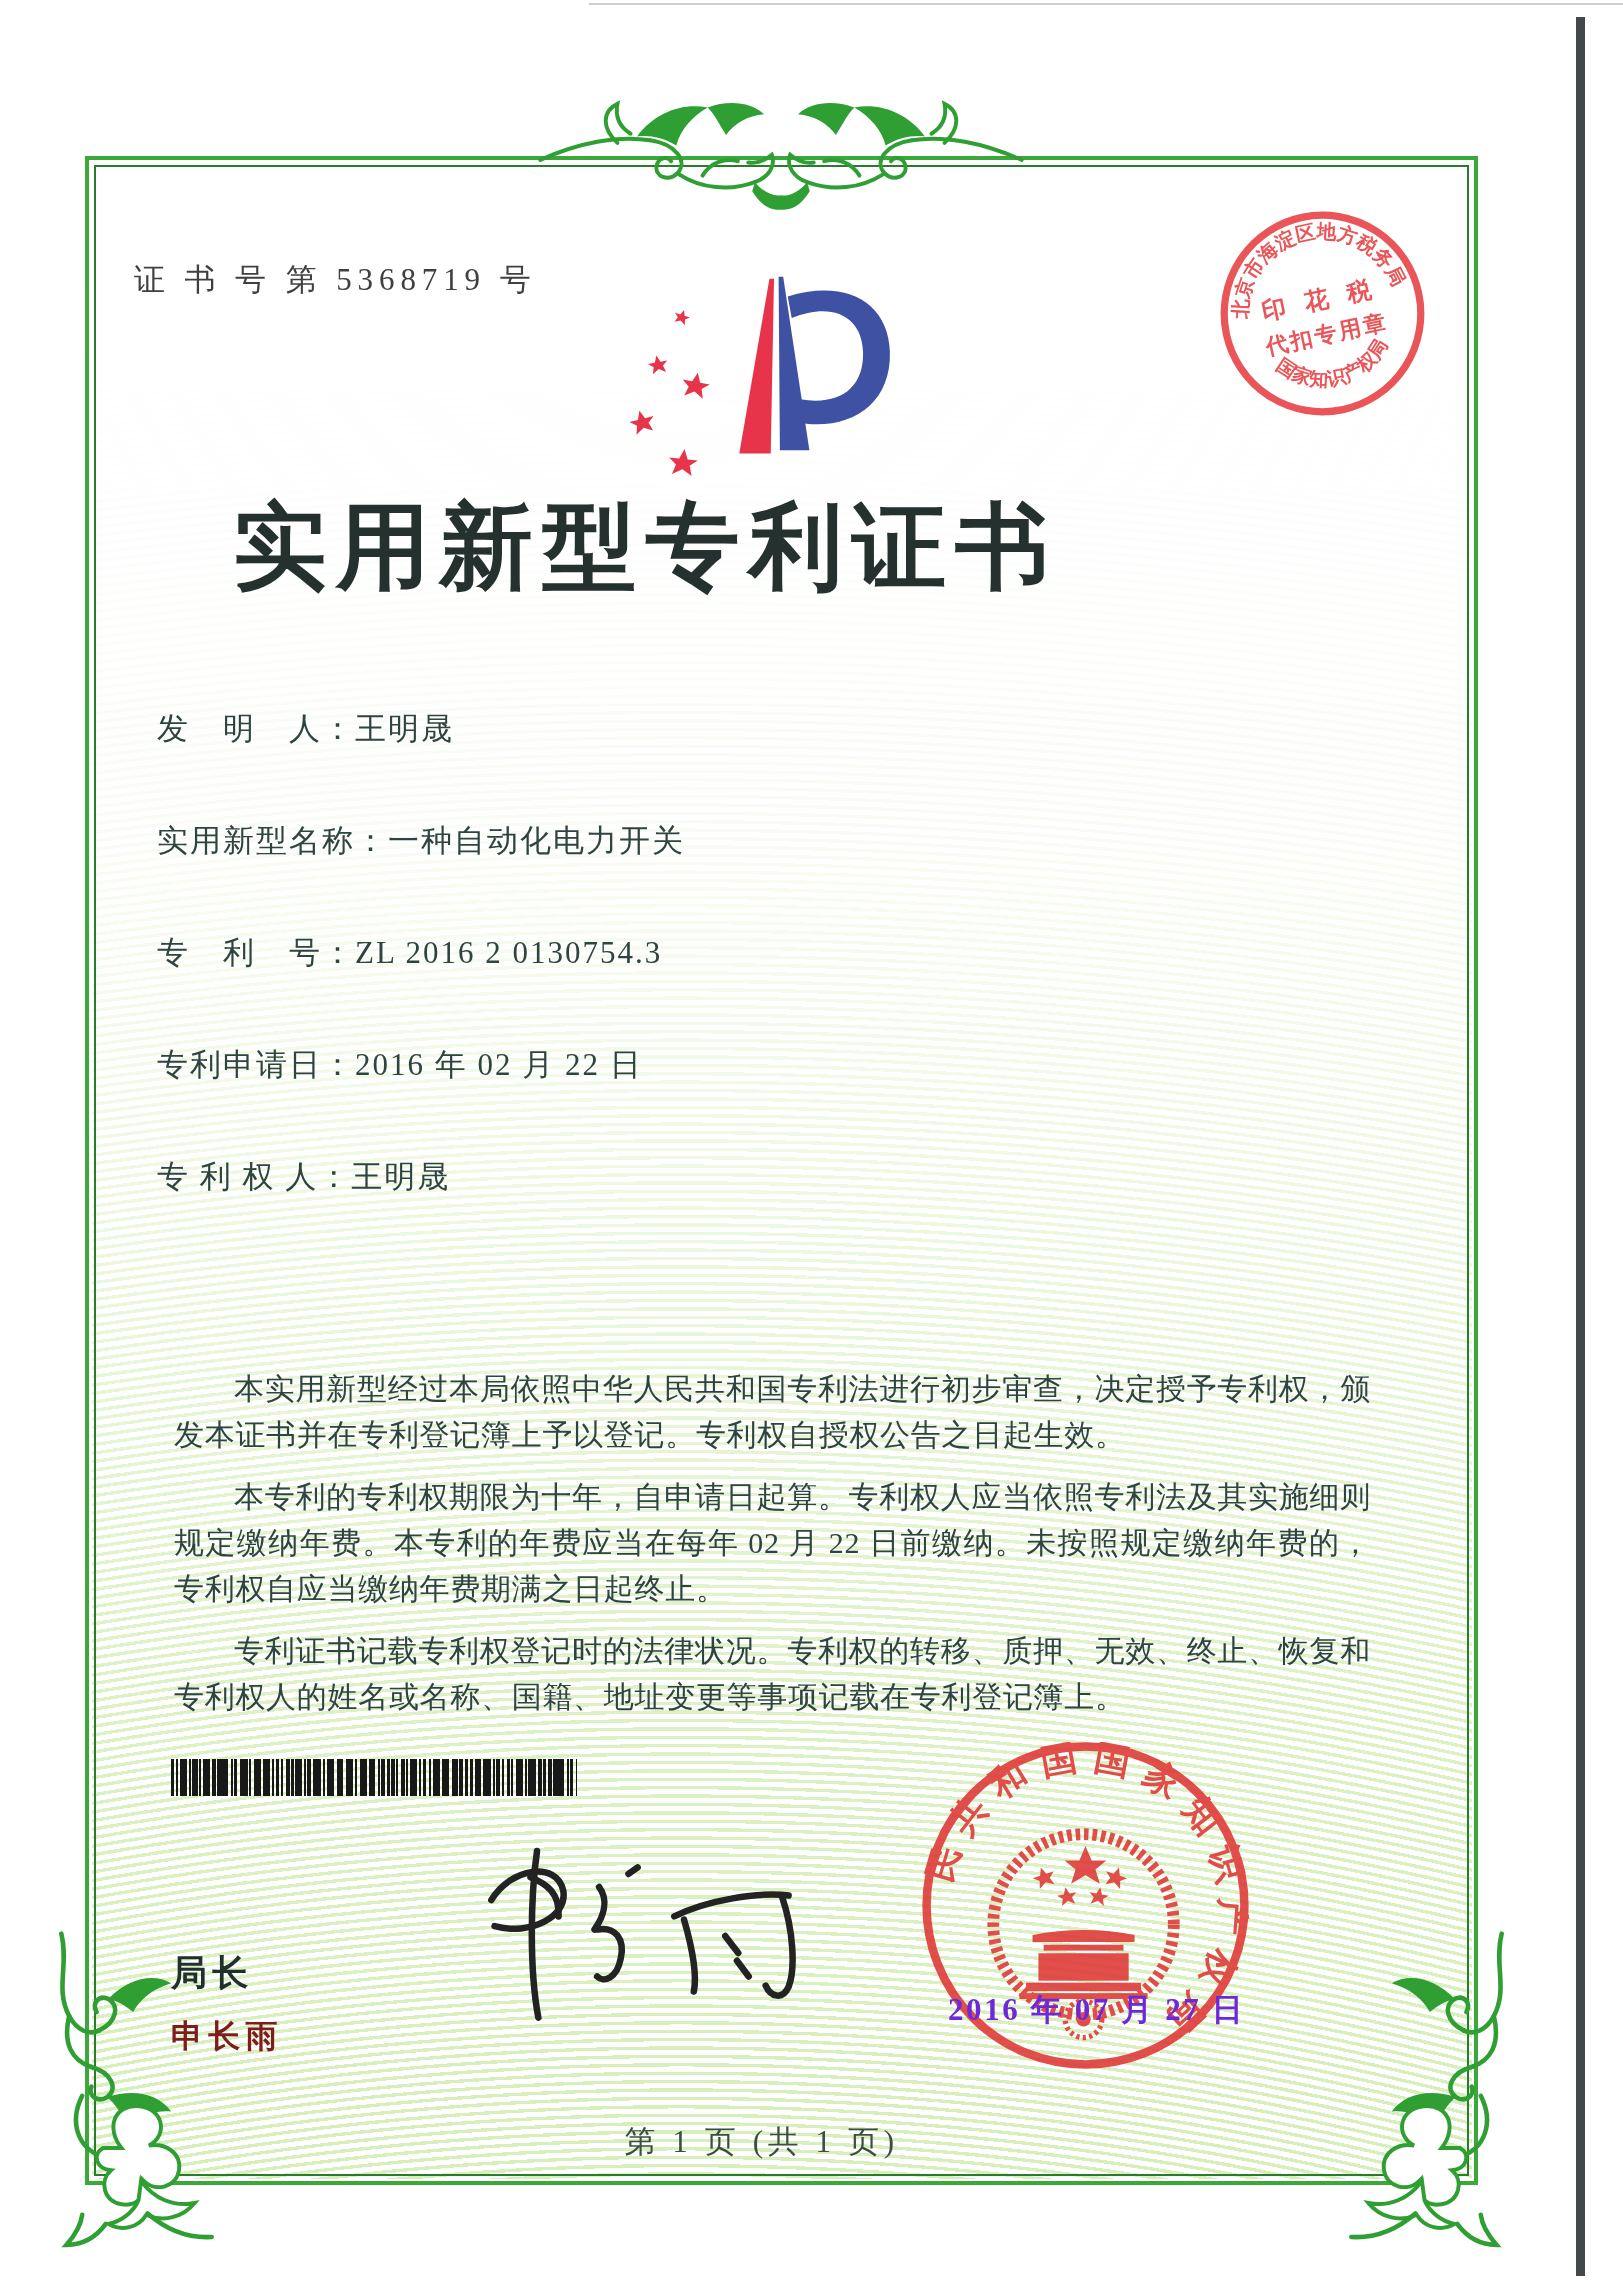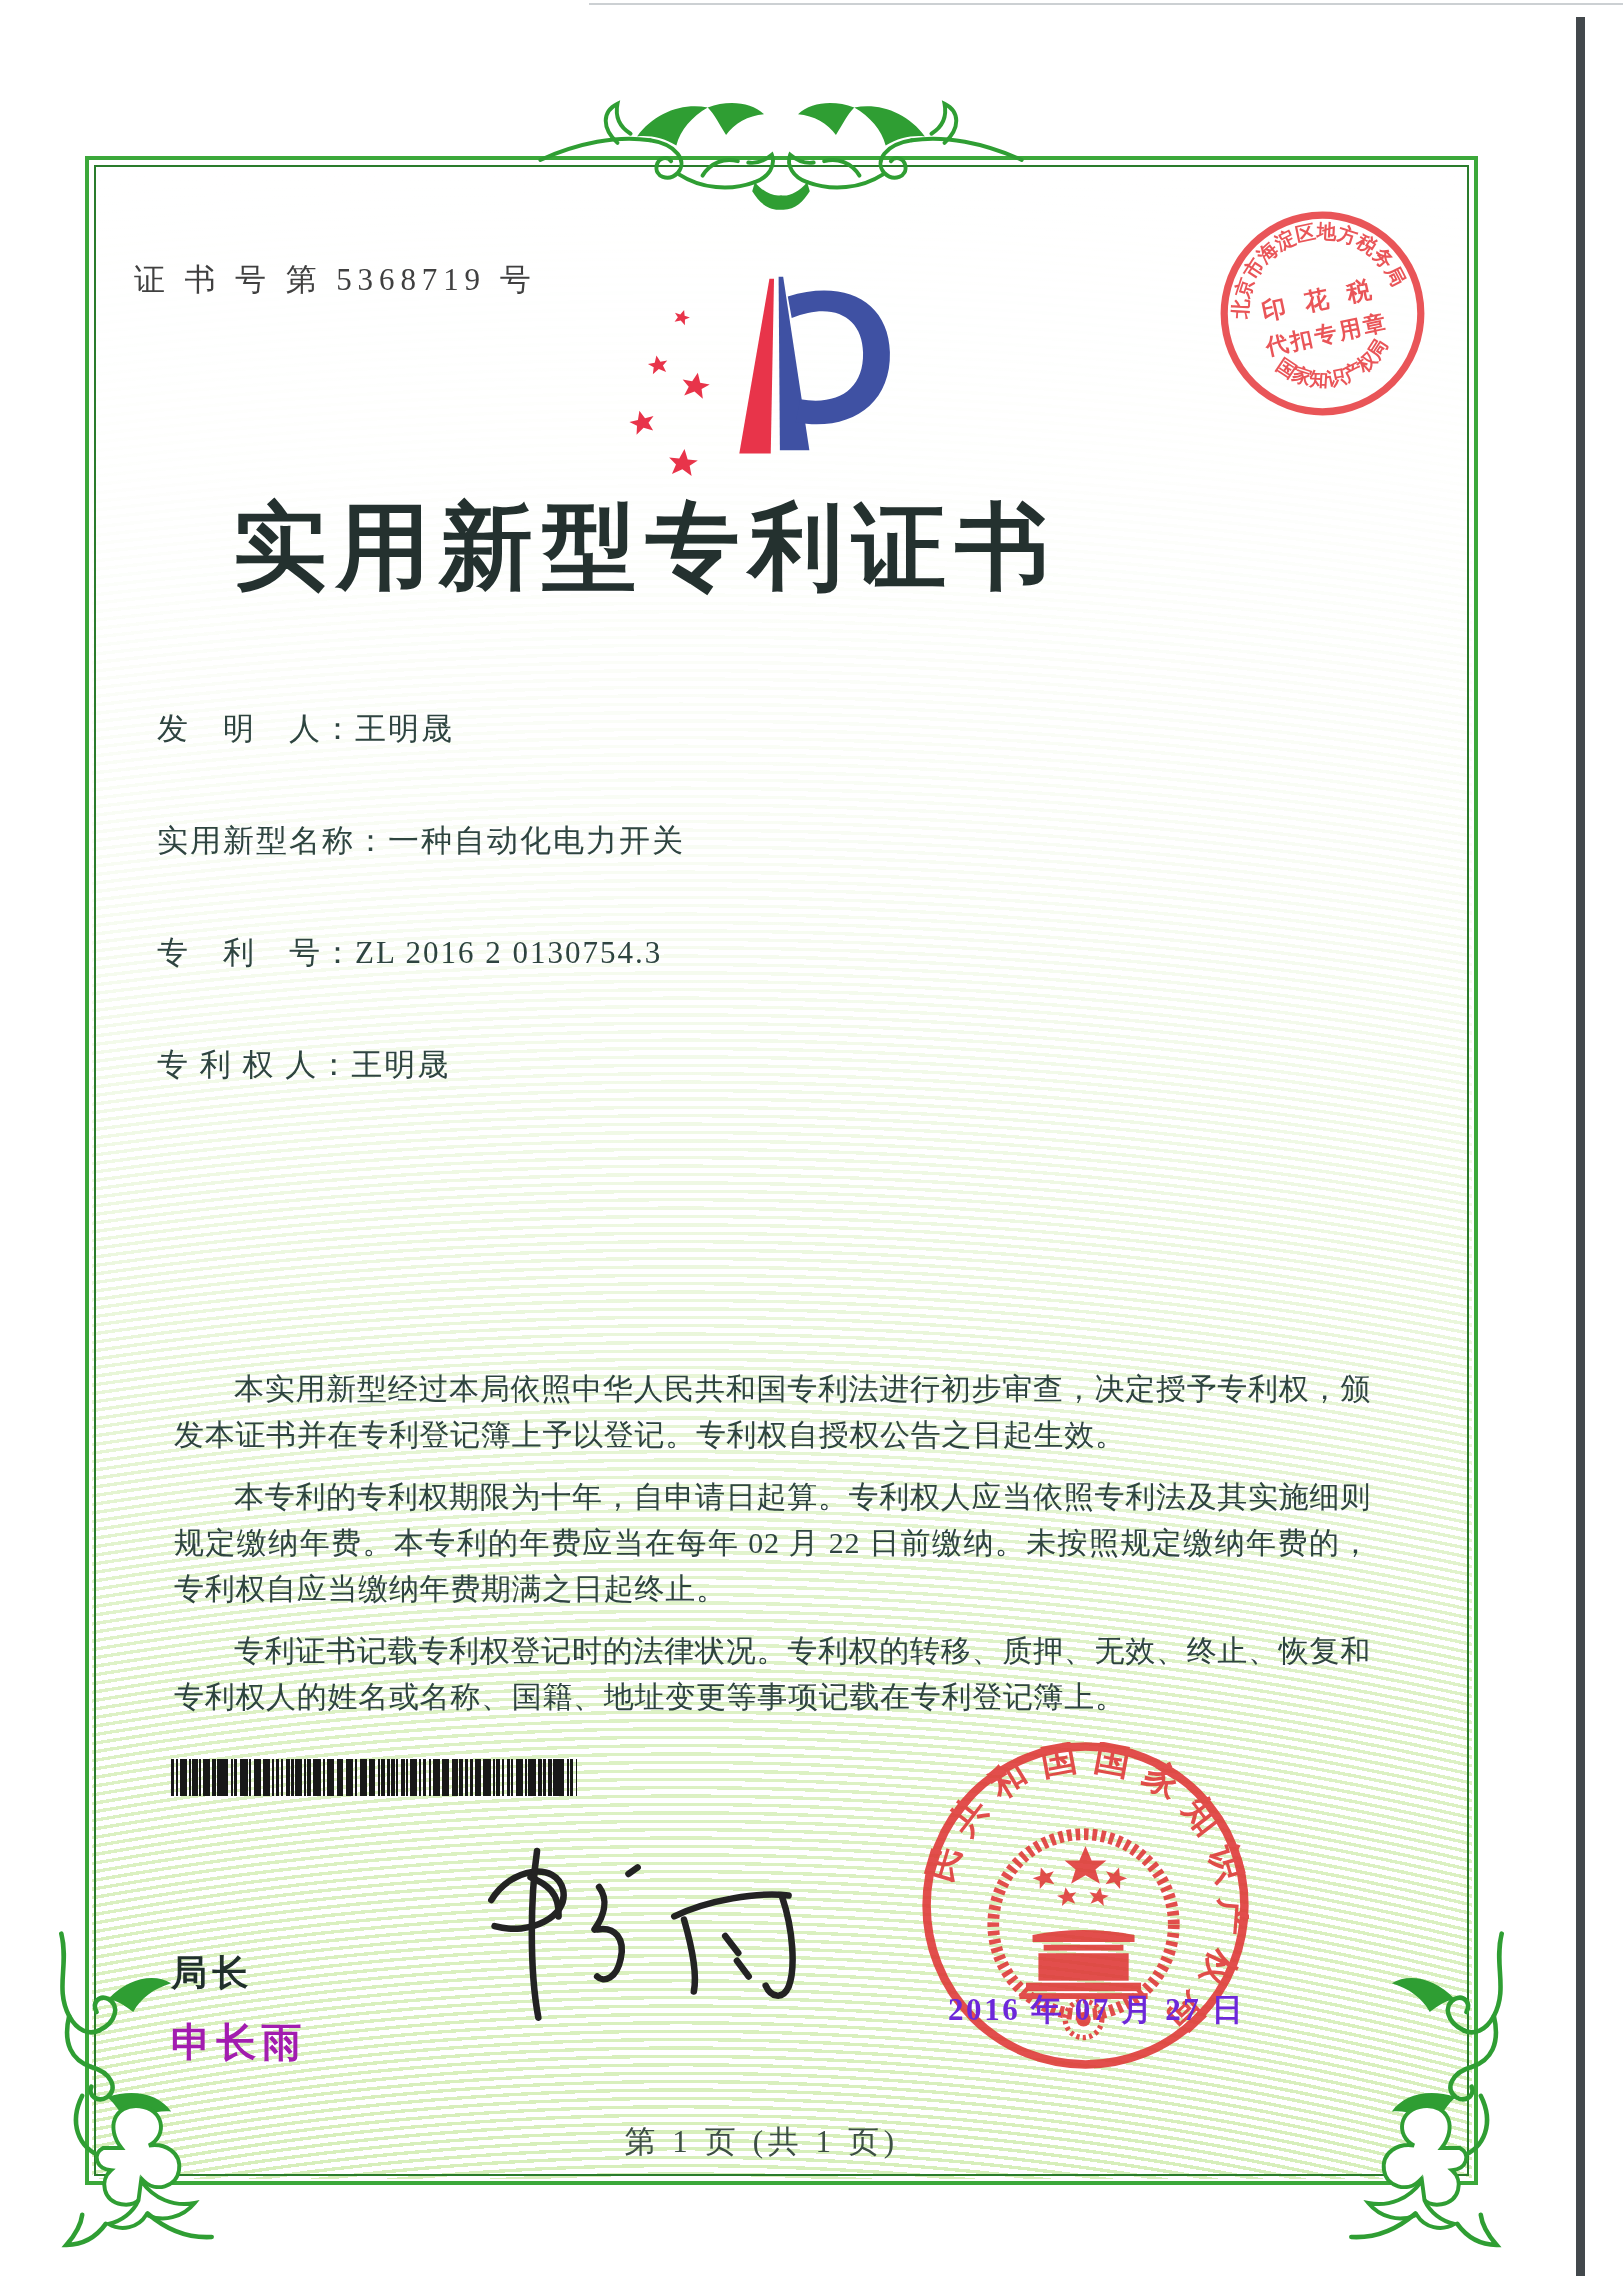--- a/index.html
+++ b/index.html
@@ -47,21 +47,21 @@
   
   .barcode{
     left:171px;top:1759px;width:406px;height:37px;
     background-image:
       repeating-linear-gradient(90deg,#181818 0 2px,transparent 2px 4.6px),
       repeating-linear-gradient(90deg,#181818 0 3.3px,transparent 3.3px 10.5px),
       repeating-linear-gradient(90deg,#181818 0 1.3px,transparent 1.3px 17.7px),
       repeating-linear-gradient(90deg,#181818 0 2.6px,transparent 2.6px 24px);
   }
   .director-label{left:171px;top:1949px;font-size:36px;font-weight:700;color:#20302c;letter-spacing:5.2px;}
-  .director-name{left:171px;top:2015px;font-size:40px;font-weight:700;color:#a21caf;letter-spacing:5.2px;}
+  .director-name{left:171px;top:2015px;font-size:32px;font-weight:700;color:#7f1d1d;letter-spacing:5.2px;}
   .signature{left:432px;top:1838px;width:393px;height:196px;}
   
   .seal-big{left:922px;top:1742px;width:327px;height:327px;}
   .seal-date{left:948px;top:1989px;font-size:31px;color:#6d28d9;letter-spacing:2.6px;font-weight:600;z-index:6;}
   .stamp-tax{left:1217px;top:208px;width:211px;height:211px;transform:rotate(-12deg);}
   .footer{left:65px;top:2121px;width:1393px;text-align:center;font-size:31px;letter-spacing:4.6px;color:#3c4e44;}
 </style>
 </head>
 <body>
 
@@ -157,20 +157,21 @@
     <text x="161" y="205" text-anchor="middle" font-size="34" font-weight="700" fill="#e8474a" letter-spacing="4">代扣专用章</text>
   </g>
 </svg>
 
 <div class="abs title">实用新型专利证书</div>
 
 <div class="abs fields">
   <div class="field">发　明　人：王明晟</div>
   <div class="field">实用新型名称：一种自动化电力开关</div>
   <div class="field">专　利　号：ZL 2016 2 0130754.3</div>
+  <div class="field">专利申请日：2016 年 02 月 22 日</div>
   <div class="field">专 利 权 人：王明晟</div>
 </div>
 
 <div class="abs paras">
   <p>本实用新型经过本局依照中华人民共和国专利法进行初步审查，决定授予专利权，颁发本证书并在专利登记簿上予以登记。专利权自授权公告之日起生效。</p>
   <p>本专利的专利权期限为十年，自申请日起算。专利权人应当依照专利法及其实施细则规定缴纳年费。本专利的年费应当在每年 02 月 22 日前缴纳。未按照规定缴纳年费的，专利权自应当缴纳年费期满之日起终止。</p>
   <p>专利证书记载专利权登记时的法律状况。专利权的转移、质押、无效、终止、恢复和专利权人的姓名或名称、国籍、地址变更等事项记载在专利登记簿上。</p>
 </div>
 
 <div class="abs barcode"></div>

